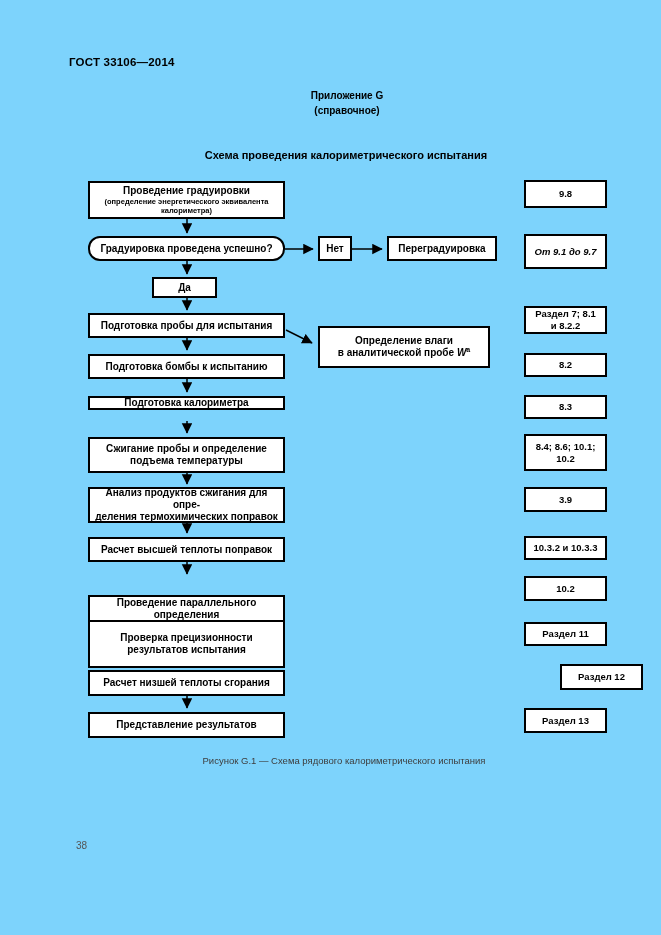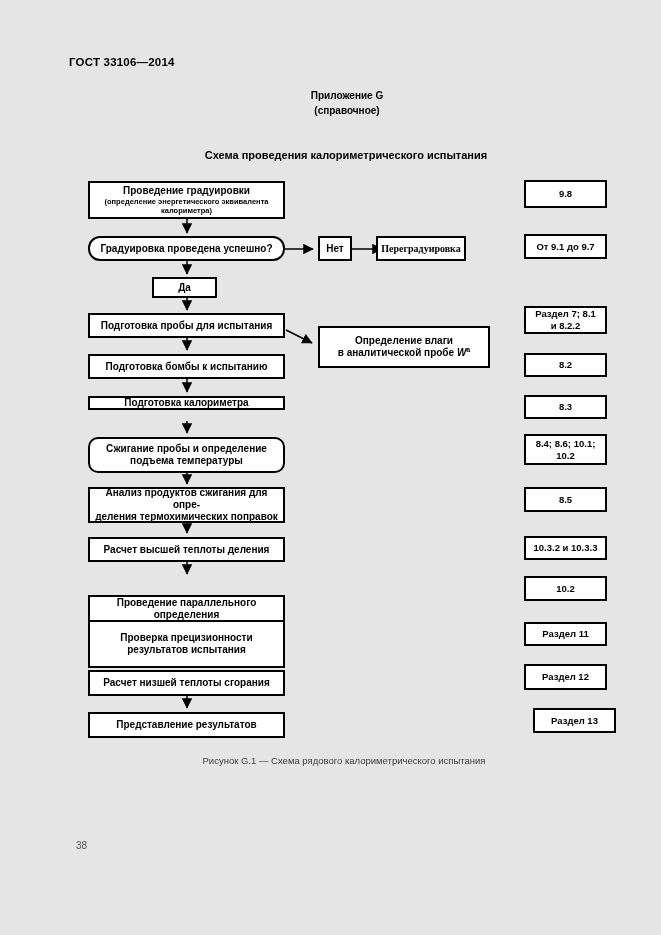--- a/index.html
+++ b/index.html
@@ -1,17 +1,17 @@
 <!DOCTYPE html>
 <html><head>
 <meta charset="utf-8">
 <style>
   html,body{margin:0;padding:0;background:#888;}
   #page{
-    position:relative;width:661px;height:935px;background:#e5e5e5;
+    position:relative;width:661px;height:935px;background:#7dd3fc;
     font-family:"Liberation Sans",sans-serif;color:#000;overflow:hidden;
     margin:0 auto;
   }
   .abs{position:absolute;}
   .doc-number{left:69px;top:56px;font-size:11.5px;font-weight:bold;letter-spacing:.2px;}
   .appendix{left:0;top:89px;width:694px;text-align:center;font-size:10px;font-weight:bold;line-height:1.45;}
   .fig-title{left:0;top:149px;width:692px;text-align:center;font-size:11px;font-weight:bold;}
   .caption{left:0;top:755px;width:688px;text-align:center;font-size:9.5px;color:#3d3d3d;}
   .page-num{left:76px;top:840px;font-size:10px;color:#555;}
 
@@ -67,60 +67,60 @@
 
   <div class="fbox main" style="top:181px;height:38px;">
     <span>Проведение градуировки</span>
     <span class="sub">(определение энергетического эквивалента
 калориметра)</span>
   </div>
   <div class="fbox ref" style="top:180px;height:28px;">9.8</div>
 
   <div class="fbox main" style="top:236px;height:25px;border-radius:12px;">Градуировка проведена успешно?</div>
   <div class="fbox" style="left:318px;top:236px;width:34px;height:25px;">Нет</div>
-  <div class="fbox" style="left:376px;top:236px;width:90px;height:25px;font-family:Liberation Serif, serif;">Переградуировка</div>
-  <div class="fbox ref" style="top:234px;height:25px;">От 9.1 до 9.7</div>
+  <div class="fbox" style="left:387px;top:236px;width:110px;height:25px;">Переградуировка</div>
+  <div class="fbox ref" style="top:234px;height:35px;font-style:italic;">От 9.1 до 9.7</div>
 
   <div class="fbox" style="left:152px;top:277px;width:65px;height:21px;">Да</div>
 
   <div class="fbox main" style="top:313px;height:25px;">Подготовка пробы для испытания</div>
   <div class="fbox ref" style="top:306px;height:28px;">Раздел 7; 8.1
 и 8.2.2</div>
   <div class="fbox" style="left:318px;top:326px;width:172px;height:42px;">
     <span><span>Определение влаги
 в аналитической пробе </span><span class="wvar">W</span><sup>a</sup></span>
   </div>
 
   <div class="fbox main" style="top:354px;height:25px;">Подготовка бомбы к испытанию</div>
   <div class="fbox ref" style="top:353px;height:24px;">8.2</div>
 
   <div class="fbox main" style="top:396px;height:14px;">Подготовка калориметра</div>
   <div class="fbox ref" style="top:395px;height:24px;">8.3</div>
 
-  <div class="fbox main" style="top:437px;height:36px;border-radius:10px;">Сжигание пробы и определение
+  <div class="fbox main" style="top:437px;height:36px;">Сжигание пробы и определение
 подъема температуры</div>
-  <div class="fbox ref" style="top:434px;height:31px;">8.4; 8.6; 10.1;
+  <div class="fbox ref" style="top:434px;height:37px;">8.4; 8.6; 10.1;
 10.2</div>
 
   <div class="fbox main" style="top:487px;height:36px;">Анализ продуктов сжигания для опре-
 деления термохимических поправок</div>
-  <div class="fbox ref" style="top:487px;height:25px;">8.5</div>
+  <div class="fbox ref" style="top:487px;height:25px;">3.9</div>
 
-  <div class="fbox main" style="top:537px;height:25px;">Расчет высшей теплоты деления</div>
+  <div class="fbox main" style="top:537px;height:25px;">Расчет высшей теплоты поправок</div>
   <div class="fbox ref" style="top:536px;height:24px;">10.3.2 и 10.3.3</div>
 
   <div class="fbox main" style="top:578px;height:27px;margin-top:17px;">Проведение параллельного
 определения</div>
   <div class="fbox ref" style="top:576px;height:25px;">10.2</div>
 
   <div class="fbox main" style="top:620px;height:48px;">Проверка прецизионности
 результатов испытания</div>
   <div class="fbox ref" style="top:622px;height:24px;">Раздел 11</div>
 
   <div class="fbox main" style="top:670px;height:26px;">Расчет низшей теплоты сгорания</div>
-  <div class="fbox ref" style="top:664px;height:26px;">Раздел 12</div>
+  <div class="fbox ref" style="top:664px;height:26px;margin-left:36px;">Раздел 12</div>
 
   <div class="fbox main" style="top:712px;height:26px;">Представление результатов</div>
-  <div class="fbox ref" style="top:708px;height:25px;margin-left:9px;">Раздел 13</div>
+  <div class="fbox ref" style="top:708px;height:25px;">Раздел 13</div>
 
   <div class="abs caption">Рисунок G.1 — Схема рядового калориметрического испытания</div>
   <div class="abs page-num">38</div>
 </div>
 
 </body></html>

